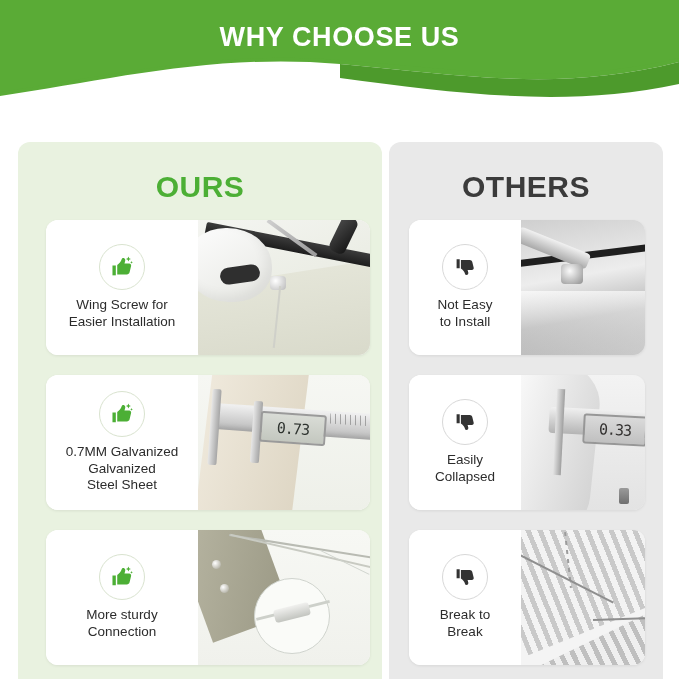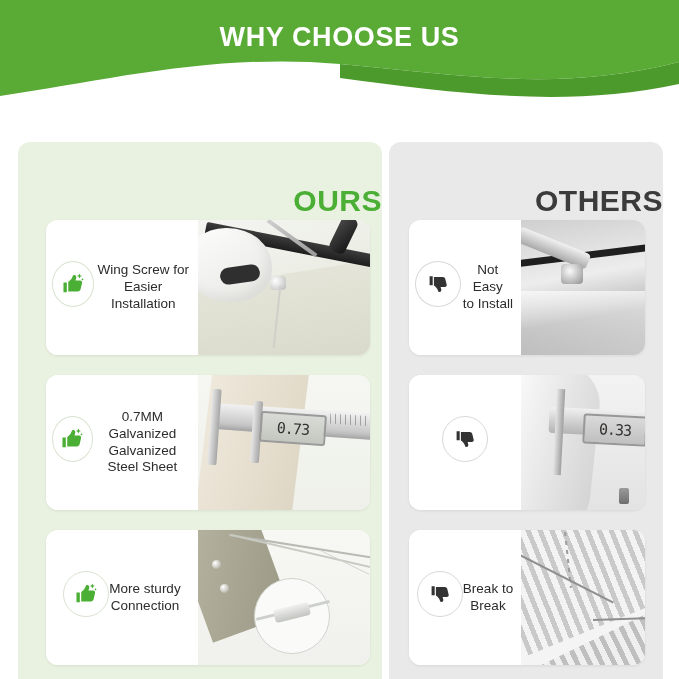--- a/index.html
+++ b/index.html
@@ -21,36 +21,36 @@
   }
 
   
   .cols{position:absolute;left:0;top:142px;width:679px;height:537px;}
 
   .panel{position:absolute;top:0;border-radius:12px 12px 0 0;}
   .panel-ours{left:18px;width:364px;height:537px;background:#e9f2e0;}
   .panel-others{left:389px;width:274px;height:537px;background:#e9e9e9;}
 
   .panel-head{
-    position:absolute;left:0;top:42px;width:100%;text-align:right;
+    position:absolute;left:0;top:28px;width:100%;text-align:center;
     font-size:30px;font-weight:bold;letter-spacing:0.5px;
     font-family:"Liberation Sans", sans-serif;
   }
   .head-ours{color:#4caf35;}
   .head-others{color:#3b3b3b;}
 
   
   .row{position:absolute;display:flex;border-radius:12px;overflow:hidden;
        background:#ffffff;box-shadow:0 1px 3px rgba(0,0,0,.08);}
   .row-ours{left:28px;width:324px;height:135px;}
   .row-others{left:20px;width:236px;height:135px;}
   .r1{top:78px;} .r2{top:233px;} .r3{top:388px;}
 
   .cell-text{
-    display:flex;align-items:center;justify-content:center;
+    display:flex;flex-direction:column;align-items:center;justify-content:center;
     background:#ffffff;box-sizing:border-box;padding:4px 6px;
   }
   .ours .cell-text{width:152px;}
   .others .cell-text{width:112px;}
 
   .cell-photo{flex:1;position:relative;overflow:hidden;}
   .ours .cell-photo{background:#f2f3ee;}
   .others .cell-photo{background:#e2e2e2;}
 
   .badge{
@@ -301,20 +301,24 @@
       </div>
 
       <div class="row row-others others r2">
         <div class="cell-text">
           <div class="badge badge-down">
             <svg width="24" height="24" viewBox="0 0 24 24" aria-hidden="true">
               <path d="M3.6 4.3h3.1v8.9H3.6z" fill="#333333"></path>
               <path d="M7.9 13.6c1.9 1.1 3.4 3 4.1 5.2.3 1 1.4 1.5 2.3 1 .8-.4 1.2-1.4 1-2.3l-.7-2.5h4.3c1.2 0 2.1-1.1 1.8-2.3l-1.4-5.8c-.3-1.2-1.3-2-2.5-2H7.9z" fill="#333333"></path>
             </svg>
           </div>
+          <div class="cap">
+            <div>Easily</div>
+            <div>Collapsed</div>
+          </div>
         </div>
         <div class="cell-photo">
           <div class="ph p-oth2">
             <div class="tube"></div>
               <div class="cbody"></div>
               <div class="jaw1"></div>
             <div class="chip"></div>
             <div class="lcd">
               <span>0.33</span>
             </div>

